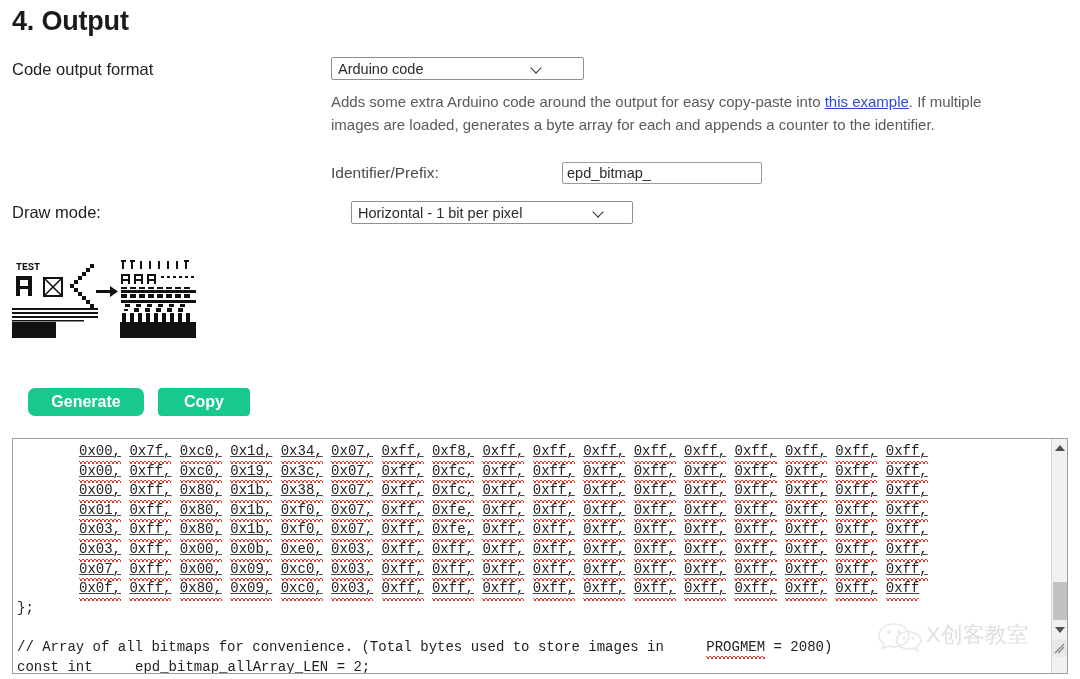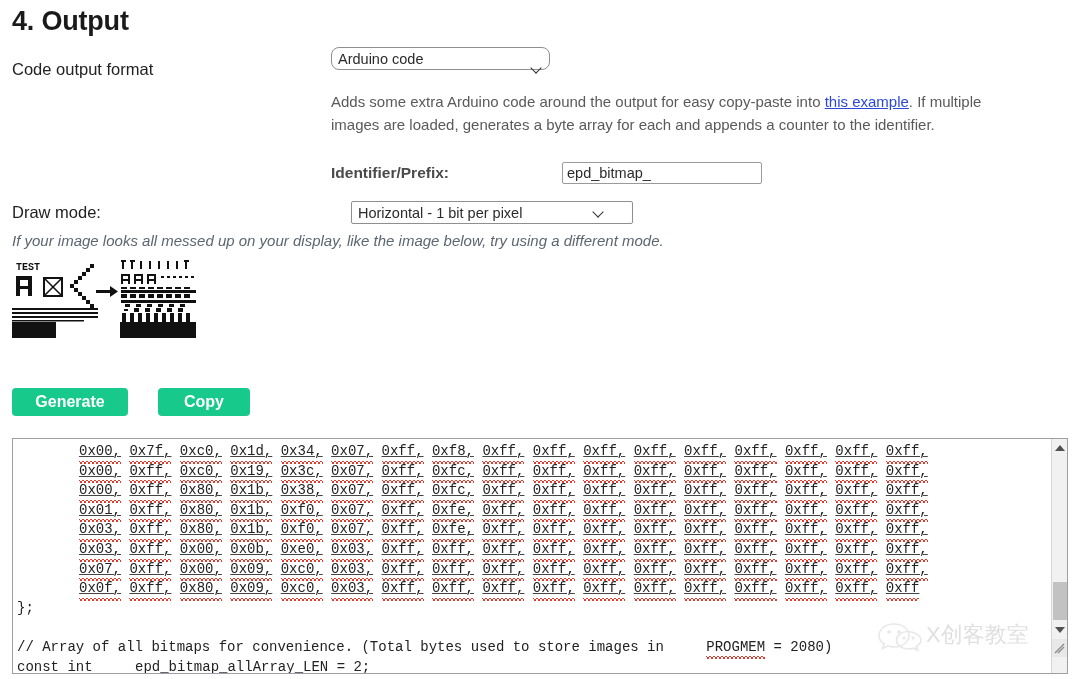--- a/index.html
+++ b/index.html
@@ -48,35 +48,35 @@
   }
   .dd-arrow::after {
     content: "";
     position: absolute;
     left: 0; top: 1px;
     width: 7px; height: 7px;
     border-right: 1.6px solid #333;
     border-bottom: 1.6px solid #333;
     transform: rotate(45deg);
   }
-  #dd-code-format { left: 331px; top: 47px; width: 219px; border-radius: 8px; }
+  #dd-code-format { left: 331px; top: 57px; width: 253px; }
   #arrow-code-format { left: 532px; top: 63px; }
   #dd-draw-mode { left: 331px; top: 201px; width: 282px; margin-left: 20px; }
   #arrow-draw-mode { left: 594px; top: 207px; }
 
   .desc {
     position: absolute;
     left: 331px; top: 90px; width: 690px;
     font-size: 15px; line-height: 23px; color: #5a5a5a;
   }
   .desc a { color: #2b48d8; text-decoration: underline; text-align: center; }
 
   .ident-label {
     position: absolute; left: 331px; top: 164px;
-    font-size: 15.5px; font-weight: bold; color: #4a4a4a;
+    font-size: 15.5px; font-weight: normal; color: #4a4a4a;
   }
   .ident-input {
     position: absolute; left: 562px; top: 162px;
     width: 200px; height: 22px;
     font-family: "Liberation Sans", sans-serif;
     font-size: 14.5px; color: #2b2b2b;
     border: 1px solid #9a9a9a;
     border-radius: 2px;
     padding: 1px 4px;
     background: #fff;
@@ -98,21 +98,21 @@
     color: #ffffff;
     border: none;
     border-radius: 4px;
     font-family: "Liberation Sans", sans-serif;
     font-size: 16px; font-weight: bold;
     height: 28px;
     padding: 0 12px;
     cursor: pointer;
     line-height: 28px;
   }
-  #btn-generate { left: 12px; top: 388px; width: 116px; }
+  #btn-generate { left: 28px; top: 388px; width: 116px; border-radius: 7px; }
   #btn-copy     { left: 158px; top: 388px; width: 92px; }
 
   
   .code-box {
     position: absolute;
     left: 12px; top: 438px;
     width: 1056px; height: 236px;
     border: 1px solid #9aa0a6;
     background: #ffffff;
     overflow: hidden;
@@ -237,21 +237,20 @@
 
   <div class="ident-label">Identifier/Prefix:</div>
   <input class="ident-input" type="text" value="epd_bitmap_" placeholder="epd_bitmap_" style="">
 
   <div class="row-label lbl-draw-mode">Draw mode:</div>
   <select class="dd" id="dd-draw-mode">
     <option>Horizontal - 1 bit per pixel</option>
   </select>
   <span class="dd-arrow" id="arrow-draw-mode"></span>
 
-  <div class="hint">If your image looks all messed up on your display, like the image below, try using a different mode.</div>
 
   <div class="figure">
     <svg width="190" height="85" viewBox="0 0 190 85" xmlns="http://www.w3.org/2000/svg">
       <g fill="#111">
 
         <text x="4" y="14" font-family="Liberation Mono, monospace" font-size="10" font-weight="bold" fill="#111">TEST</text>
 
         <rect x="4" y="20" width="16" height="4"></rect>
         <rect x="4" y="24" width="4" height="16"></rect>
         <rect x="16" y="24" width="4" height="16"></rect>

